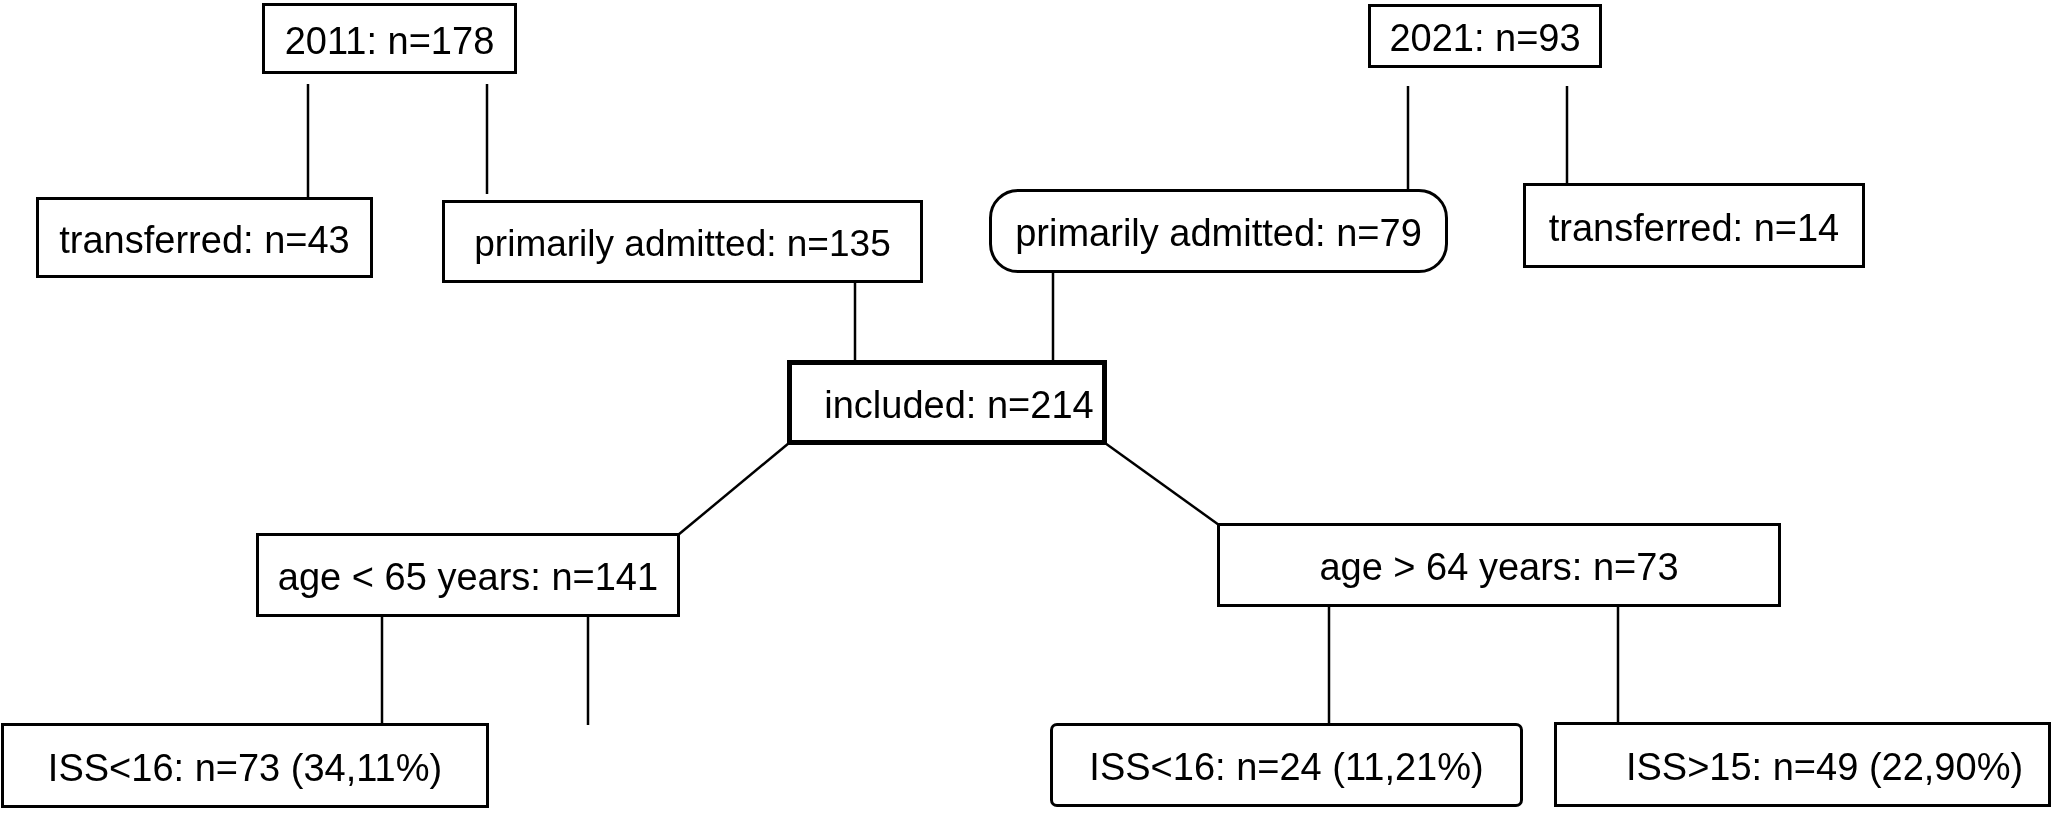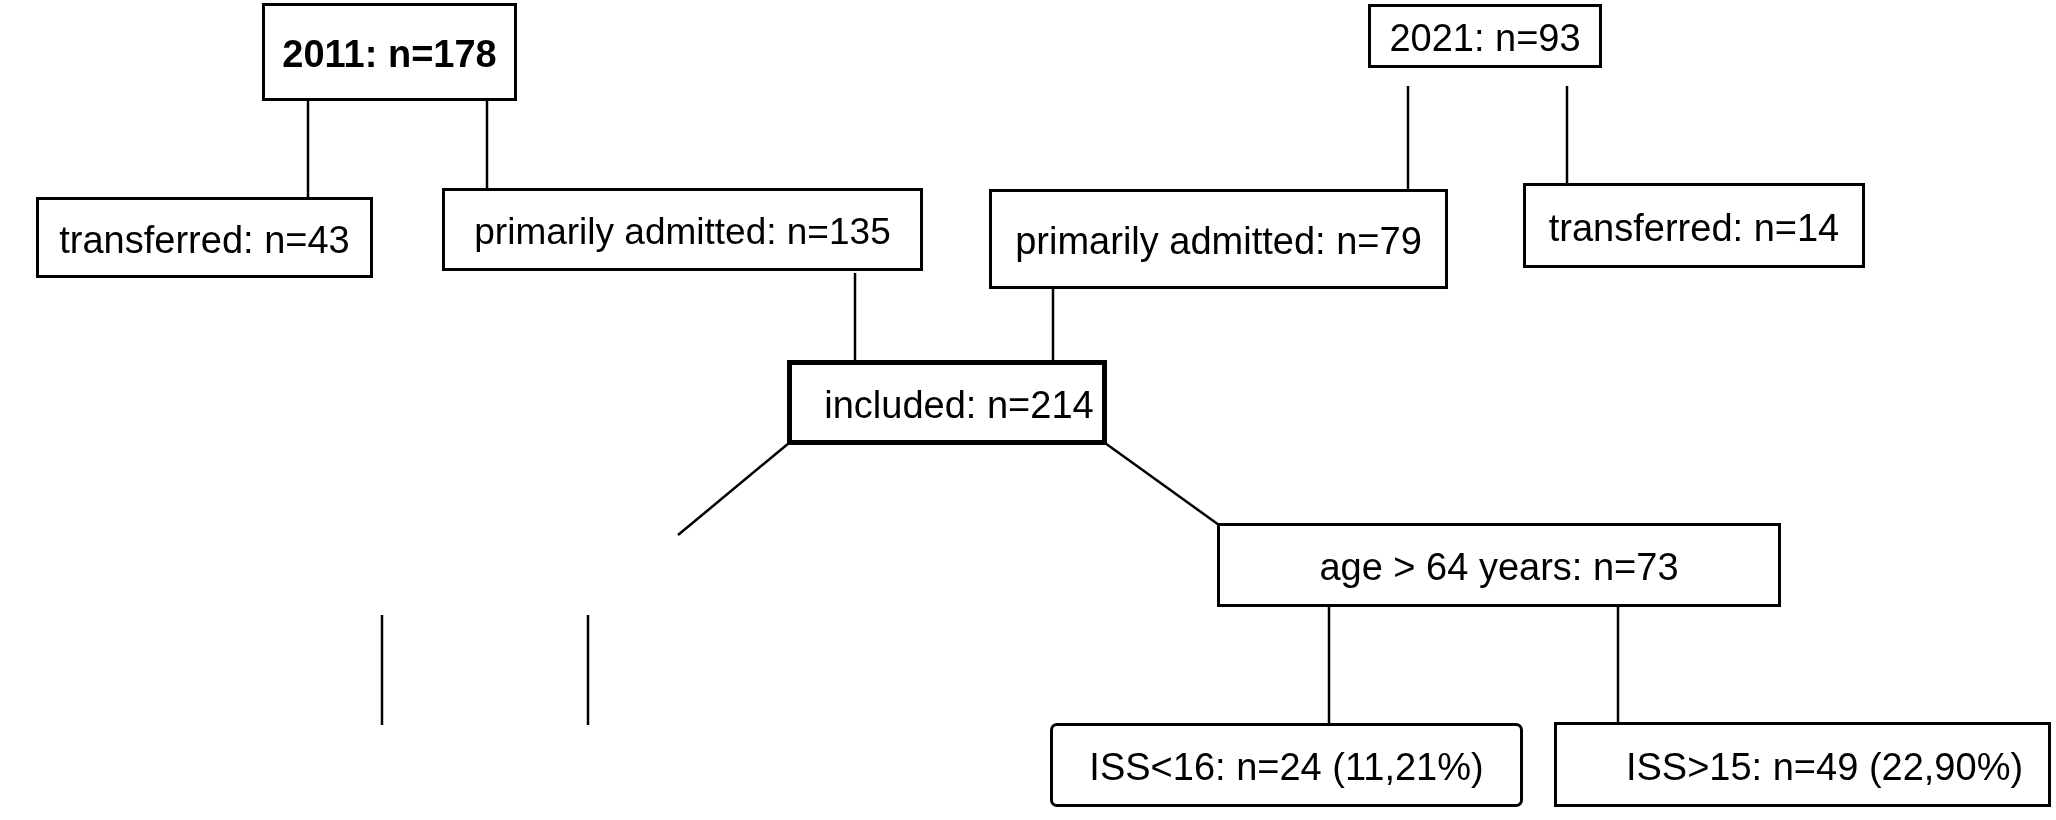--- a/index.html
+++ b/index.html
@@ -38,25 +38,25 @@
     font-size: 38px;
     line-height: 1;
     white-space: nowrap;
     padding-top: 4px;
   }
   .node.emph {
     border-width: 5px;
     padding-left: 24px;
   }
   
-  .n-2011   { left: 262px;  top: 3px;   width: 255px; height: 98px; font-weight: bold; }
+  .n-2011   { left: 262px;  top: 3px;   width: 255px; height: 71px; }
   .n-t43    { left: 36px;   top: 197px; width: 337px; height: 81px; }
-  .n-p135   { left: 442px;  top: 188px; width: 481px; height: 83px; font-size: 37px; }
+  .n-p135   { left: 442px;  top: 200px; width: 481px; height: 83px; font-size: 37px; }
   .n-2021   { left: 1368px; top: 4px;   width: 234px; height: 64px; }
-  .n-p79    { left: 989px;  top: 189px; width: 459px; height: 100px; }
+  .n-p79    { left: 989px;  top: 189px; width: 459px; height: 84px; border-radius: 29px; }
   .n-t14    { left: 1523px; top: 183px; width: 342px; height: 85px; }
   .n-inc    { left: 787px;  top: 360px; width: 320px; height: 85px; }
   .n-a65    { left: 256px;  top: 533px; width: 424px; height: 84px; }
   .n-a64    { left: 1217px; top: 523px; width: 564px; height: 84px; }
   .n-i73    { left: 1px;    top: 723px; width: 488px; height: 85px; }
   .n-i68    { left: 527px;  top: 723px; width: 441px; height: 84px; }
   .n-i24    { left: 1050px; top: 723px; width: 473px; height: 84px; border-radius: 7px; }
   .n-i49    { left: 1554px; top: 722px; width: 497px; height: 85px; padding-left: 44px; }
 </style>
 </head>
@@ -79,17 +79,19 @@
     <line x1="1618" y1="605" x2="1618" y2="724"></line>
   </svg>
 
   <div class="node n-2011">2011: n=178</div>
   <div class="node n-t43">transferred: n=43</div>
   <div class="node n-p135">primarily admitted: n=135</div>
   <div class="node n-2021">2021: n=93</div>
   <div class="node n-p79">primarily admitted: n=79</div>
   <div class="node n-t14">transferred: n=14</div>
   <div class="node n-inc emph">included: n=214</div>
+  <div class="node n-a65">age &lt; 65 years: n=141</div>
   <div class="node n-a64">age &gt; 64 years: n=73</div>
+  <div class="node n-i73">ISS&lt;16: n=73 (34,11%)</div>
   <div class="node n-i24">ISS&lt;16: n=24 (11,21%)</div>
   <div class="node n-i49">ISS&gt;15: n=49 (22,90%)</div>
 
 </div>
 
 </body></html>

